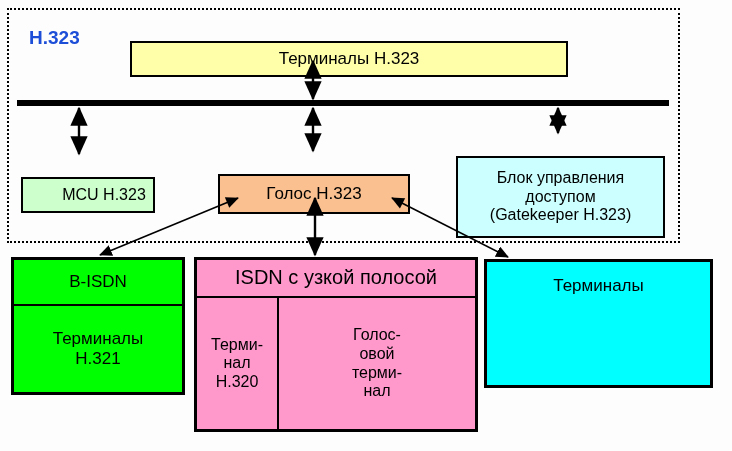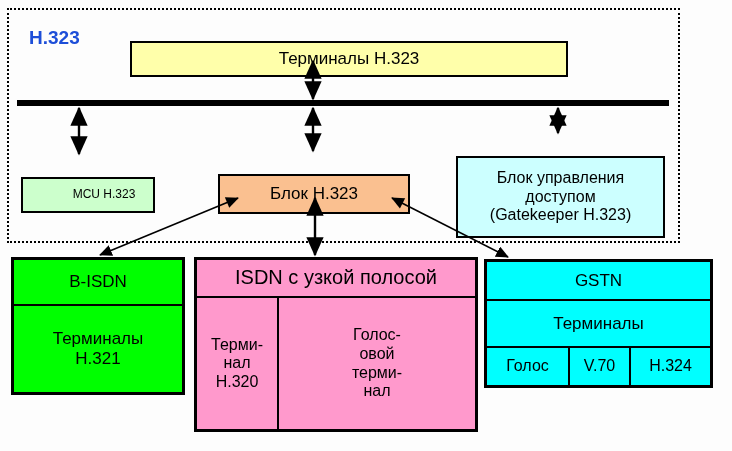--- a/index.html
+++ b/index.html
@@ -50,21 +50,21 @@
     margin-top: 20px;
   }
   .box .label { display: block; width: 100%; padding: 0 3px; box-sizing: border-box; }
 
   #box-terminals-h323 {
     left: 130px; top: 21px; width: 438px; height: 36px;
     background: #ffffaa; font-size: 17px;
   }
   #box-mcu {
     left: 21px; top: 157px; width: 134px; height: 36px;
-    background: #ccffcc; font-size: 12px; padding-left: 32px;
+    background: #ccffcc; font-size: 16px; padding-left: 32px;
   }
   #box-gateway {
     left: 218px; top: 154px; width: 192px; height: 40px;
     background: #fac090; font-size: 17px;
   }
   #box-gatekeeper {
     left: 456px; top: 136px; width: 209px; height: 82px;
     background: #ccffff; font-size: 16px;
   }
 
@@ -151,21 +151,21 @@
 
   <div class="box" id="box-terminals-h323">
     <span class="label">Терминалы H.323</span>
   </div>
 
   <div class="box" id="box-mcu">
     <span class="label">MCU H.323</span>
   </div>
 
   <div class="box" id="box-gateway">
-    <span class="label">Блок H.323</span>
+    <span class="label">Голос H.323</span>
   </div>
 
   <div class="box" id="box-gatekeeper">
     <span class="label">
       <span>Блок управления</span><br>
       <span>доступом</span><br>
       <span>(Gatekeeper H.323)</span>
     </span>
   </div>
 
@@ -182,30 +182,22 @@
     <div class="net-row r-head">
       <div class="net-cell">ISDN с узкой полосой</div>
     </div>
     <div class="net-row r-body">
       <div class="net-cell multiline c-h320">Терми-<br>нал<br>H.320</div>
       <div class="net-cell multiline c-voice">Голос-<br>овой<br>терми-<br>нал</div>
     </div>
   </div>
 
   <div class="net-table" id="table-gstn">
-    <div class="net-row r-head">
-      <div class="net-cell">GSTN</div>
-    </div>
     <div class="net-row r-mid">
       <div class="net-cell">Терминалы</div>
-    </div>
-    <div class="net-row r-body">
-      <div class="net-cell c-voice">Голос</div>
-      <div class="net-cell c-v70">V.70</div>
-      <div class="net-cell c-h324">H.324</div>
     </div>
   </div>
 
   <svg id="arrows" viewBox="0 0 732 451">
     <defs>
       <marker id="ahead" markerWidth="9" markerHeight="9" refX="7.4" refY="3.6" orient="auto" markerUnits="strokeWidth">
         <path d="M0,0 L8,3.6 L0,7.2 z" fill="#000000"></path>
       </marker>
       <marker id="atail" markerWidth="9" markerHeight="9" refX="0.6" refY="3.6" orient="auto" markerUnits="strokeWidth">
         <path d="M8,0 L0,3.6 L8,7.2 z" fill="#000000"></path>

